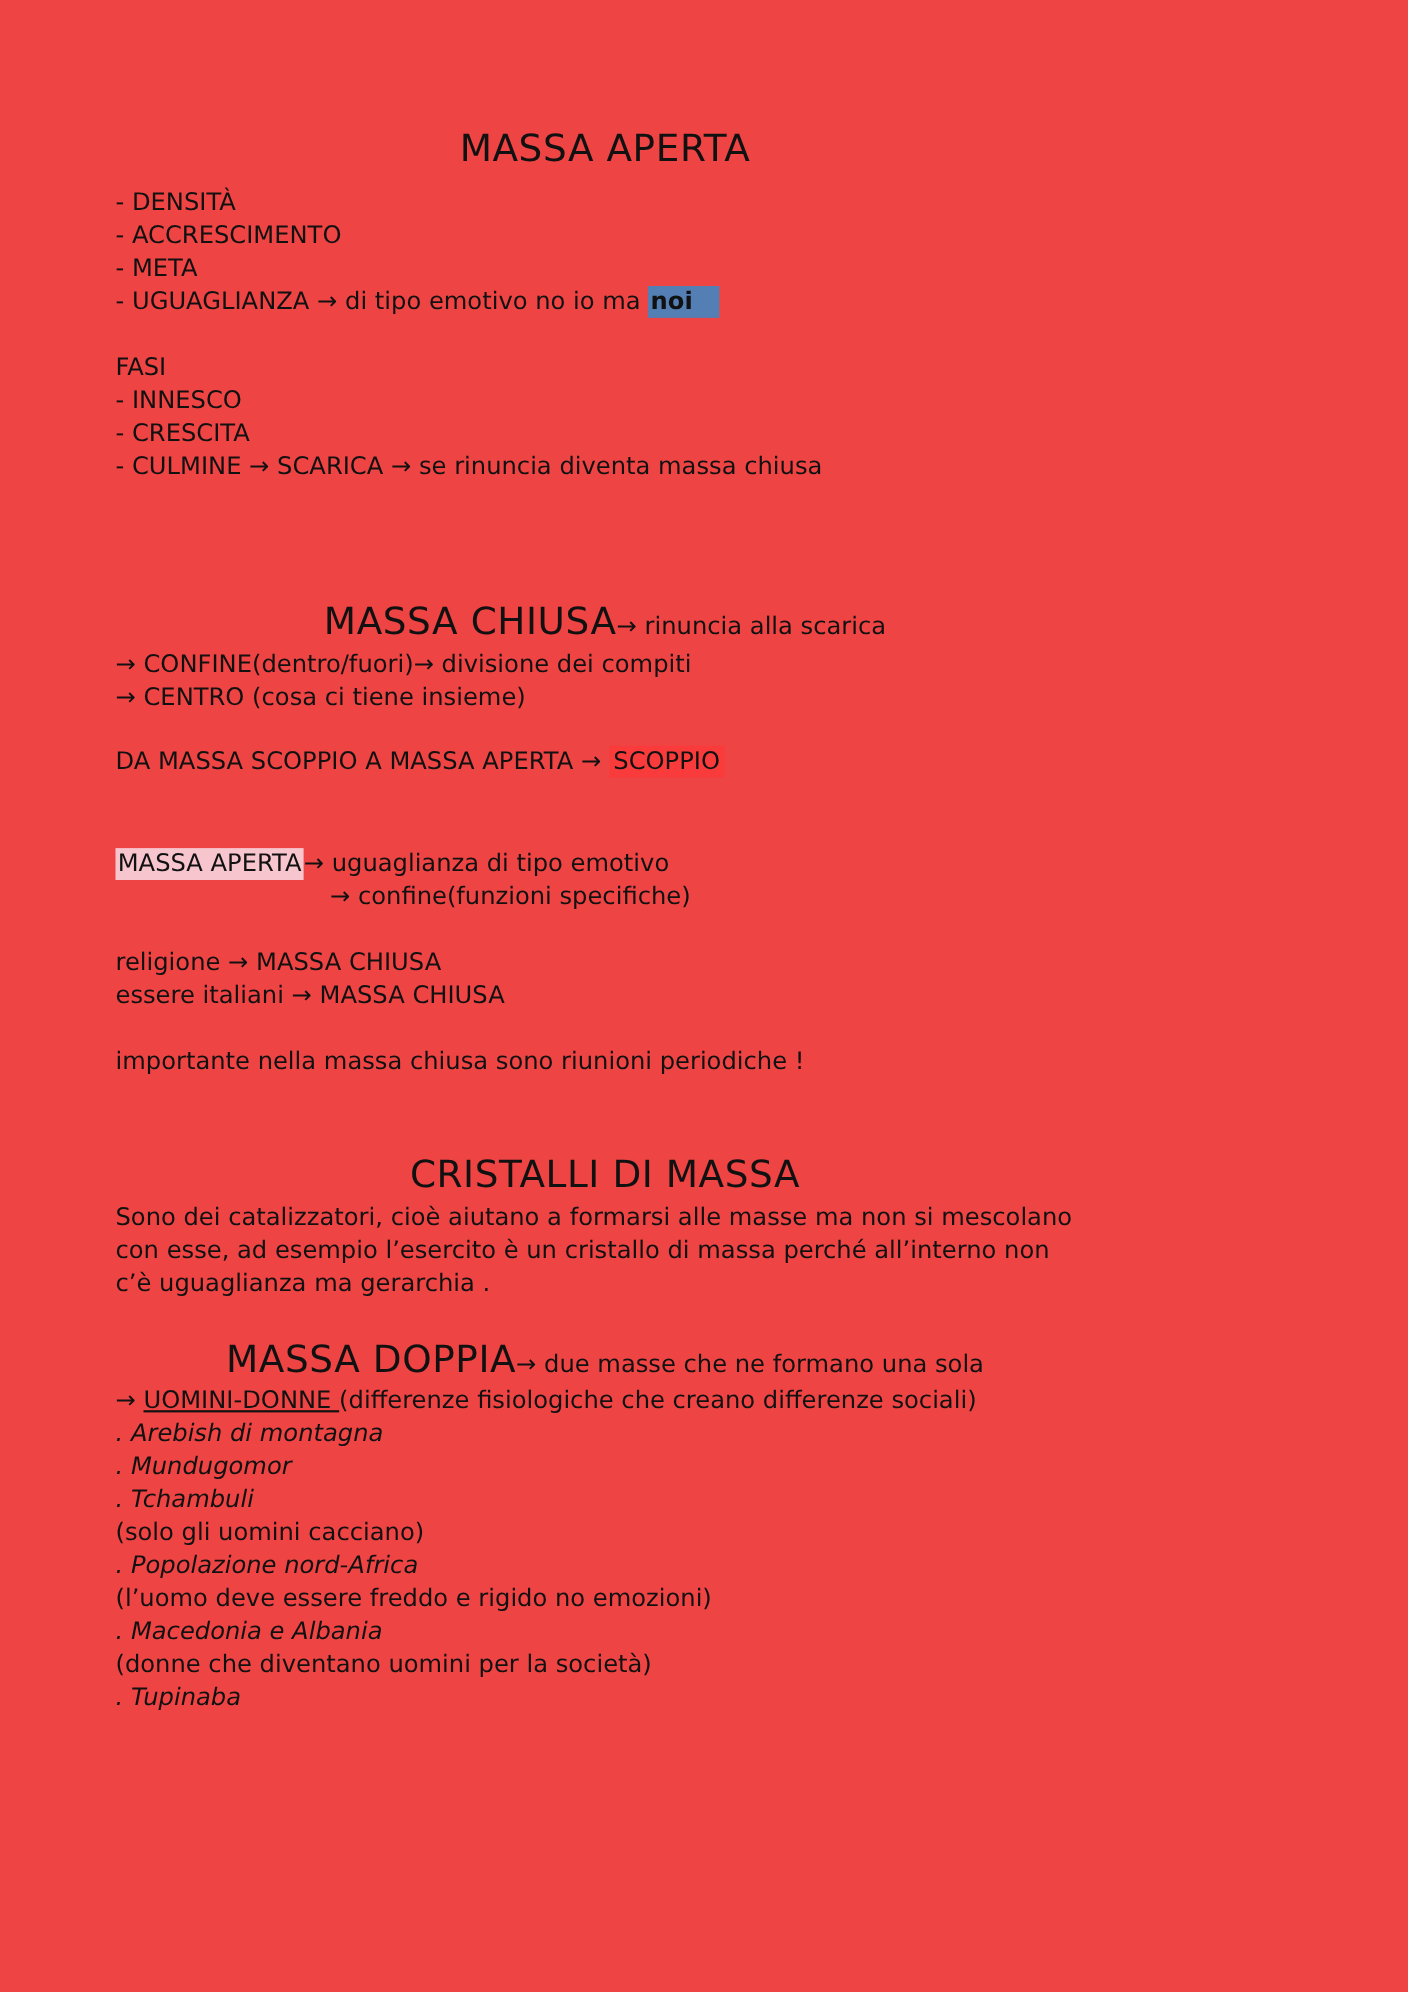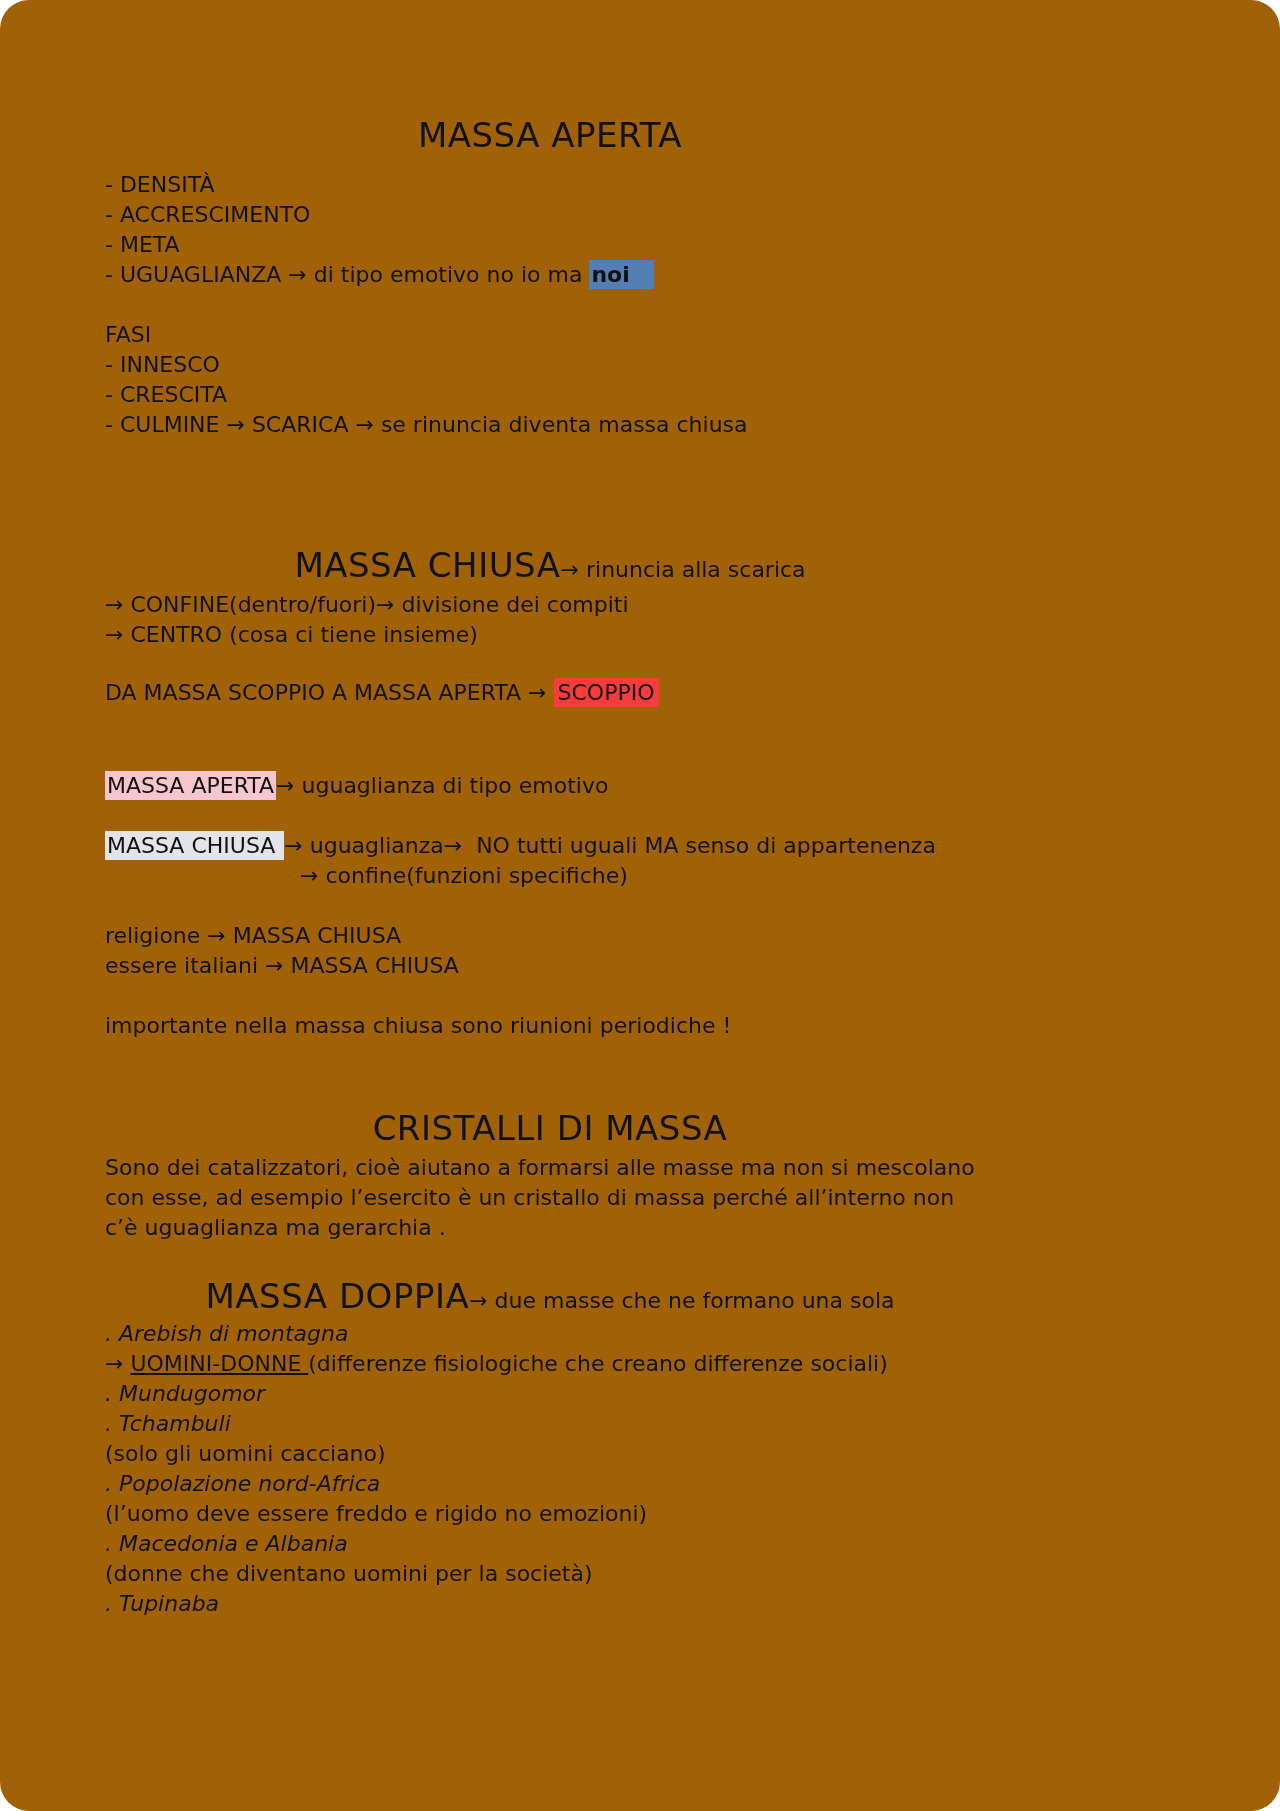--- a/index.html
+++ b/index.html
@@ -1,28 +1,27 @@
 <!DOCTYPE html>
 <html style="--highlight_blue: #537fb4; --highlight_red: #fa3b3b; --highlight_pink: #f7c5cd; --highlight_grey: #e2e4e9;"><head>
 <meta charset="utf-8">
 <style>
   html, body { margin: 0; padding: 0; background: #ffffff; }
   .page {
     position: relative;
     width: 1280px;
     height: 1811px;
-    background: #a16207;
+    background: #ef4444;
     font-family: "DejaVu Sans", sans-serif;
     font-size: 22px;
     line-height: 30px;
     color: #111111;
     box-sizing: border-box;
     padding: 112px 70px 0 105px;
     overflow: hidden;
-    border-radius: 29px;
   }
   .line { white-space: pre-wrap; }
   .title-wrap { width: 890px; text-align: center; }
   .h1 {
     font-size: 34px;
     line-height: 46px;
     font-weight: 400;
     letter-spacing: 0.5px;
     white-space: pre-wrap;
   }
@@ -65,40 +64,39 @@
   <div class="title-wrap mt-65">
     <span class="h1">MASSA CHIUSA</span><span class="h1-suffix">→ rinuncia alla scarica</span>
   </div>
   <div class="line mt-2">→ CONFINE(dentro/fuori)→ divisione dei compiti</div>
   <div class="line">→ CENTRO (cosa ci tiene insieme)</div>
 
   <div class="line mt-28"><span>DA MASSA SCOPPIO A MASSA APERTA → </span><span class="hl-red">SCOPPIO</span></div>
 
   <div class="line mt-63"><span class="hl-pink">MASSA APERTA</span><span>→ uguaglianza di tipo emotivo</span></div>
 
-  <div class="line mt-30"><span class="hl-grey">MASSA CHIUSA </span><span>→ uguaglianza→  NO tutti uguali MA senso di appartenenza</span></div>
   <div class="line indent-2">→ confine(funzioni specifiche)</div>
 
   <div class="line mt-30">religione → MASSA CHIUSA</div>
   <div class="line">essere italiani → MASSA CHIUSA</div>
 
   <div class="line mt-30">importante nella massa chiusa sono riunioni periodiche !</div>
 
   <div class="title-wrap mt-64">
     <span class="h1">CRISTALLI DI MASSA</span>
   </div>
   <div class="line mt-2">Sono dei catalizzatori, cioè aiutano a formarsi alle masse ma non si mescolano</div>
   <div class="line">con esse, ad esempio l’esercito è un cristallo di massa perché all’interno non</div>
   <div class="line">c’è uguaglianza ma gerarchia .</div>
 
   <div class="title-wrap mt-30">
     <span class="h1">MASSA DOPPIA</span><span class="h1-suffix">→ due masse che ne formano una sola</span>
   </div>
+  <div class="line"><span>→ </span><span class="underline">UOMINI-DONNE </span><span>(differenze fisiologiche che creano differenze sociali)</span></div>
   <div class="line italic">. Arebish di montagna</div>
-  <div class="line"><span>→ </span><span class="underline">UOMINI-DONNE </span><span>(differenze fisiologiche che creano differenze sociali)</span></div>
   <div class="line italic">. Mundugomor</div>
   <div class="line italic">. Tchambuli</div>
 
   <div class="line">(solo gli uomini cacciano)</div>
   <div class="line italic">. Popolazione nord-Africa</div>
   <div class="line">(l’uomo deve essere freddo e rigido no emozioni)</div>
   <div class="line italic">. Macedonia e Albania</div>
   <div class="line">(donne che diventano uomini per la società)</div>
   <div class="line italic">. Tupinaba</div>
 

